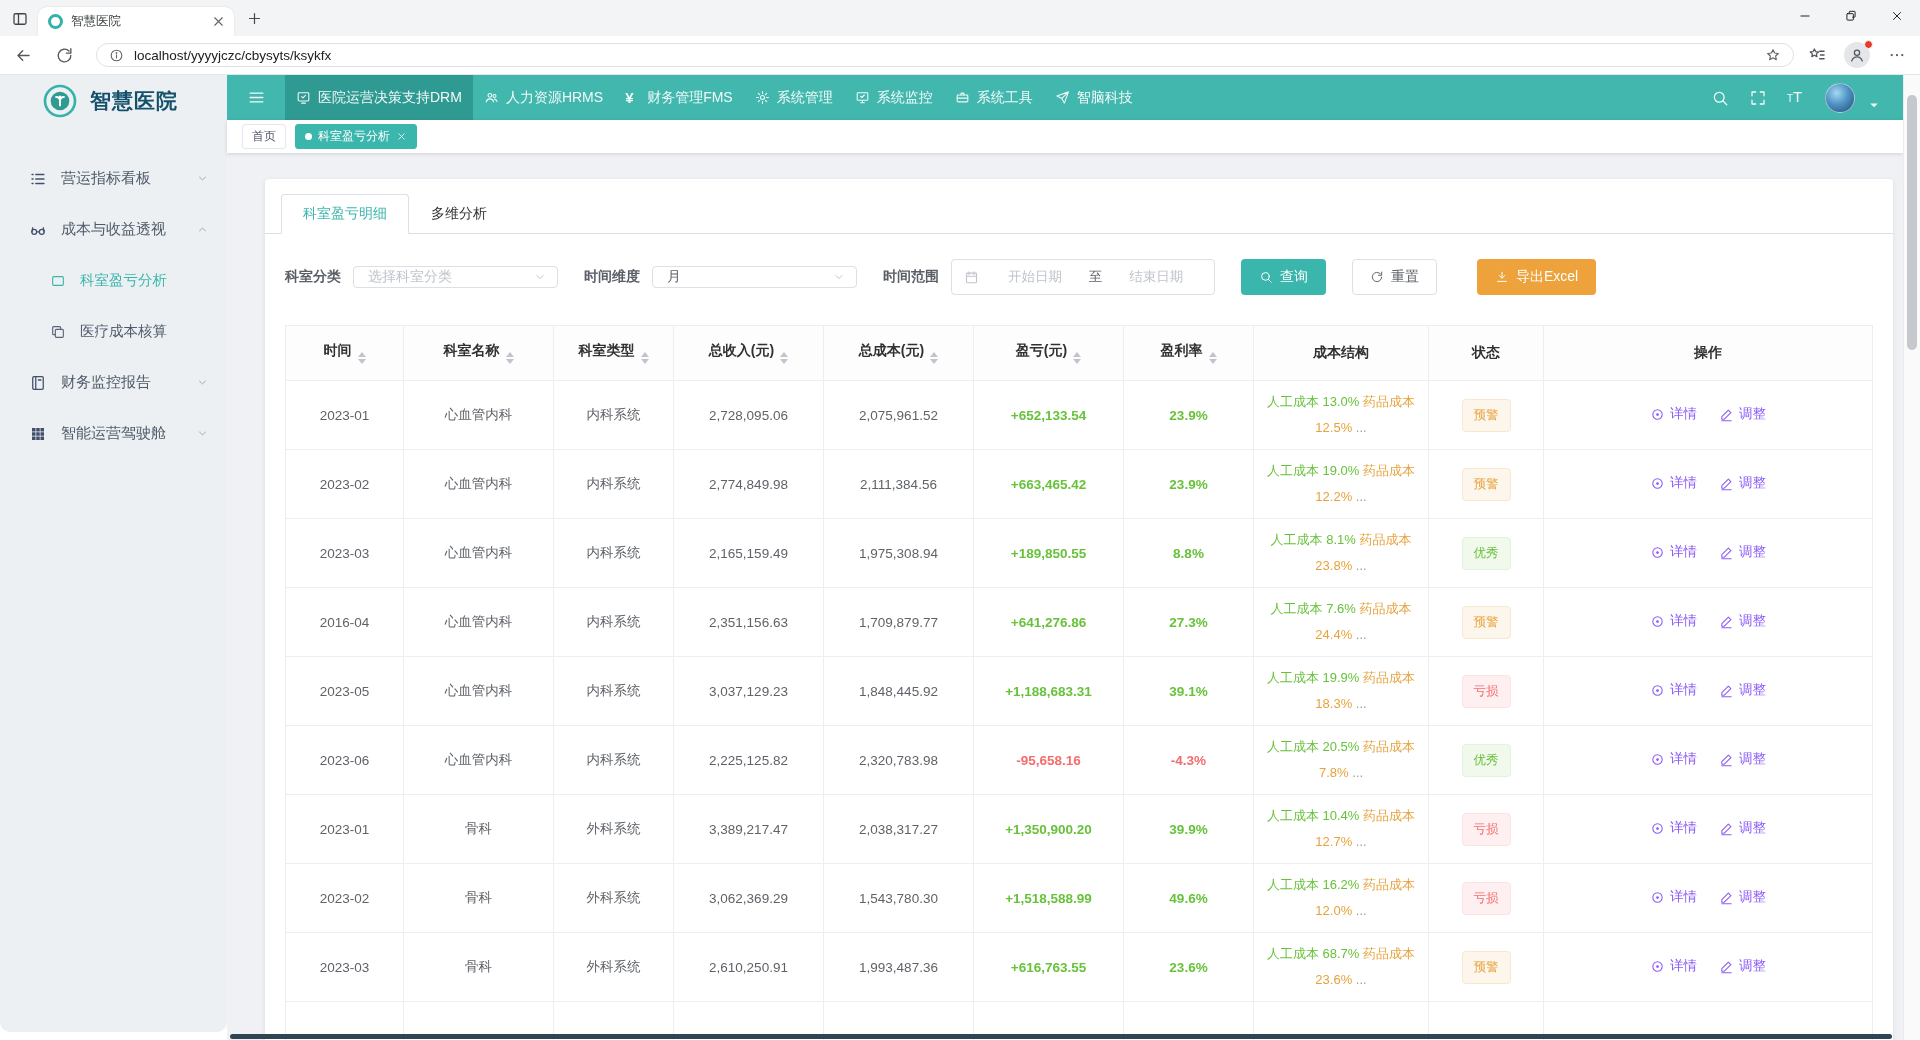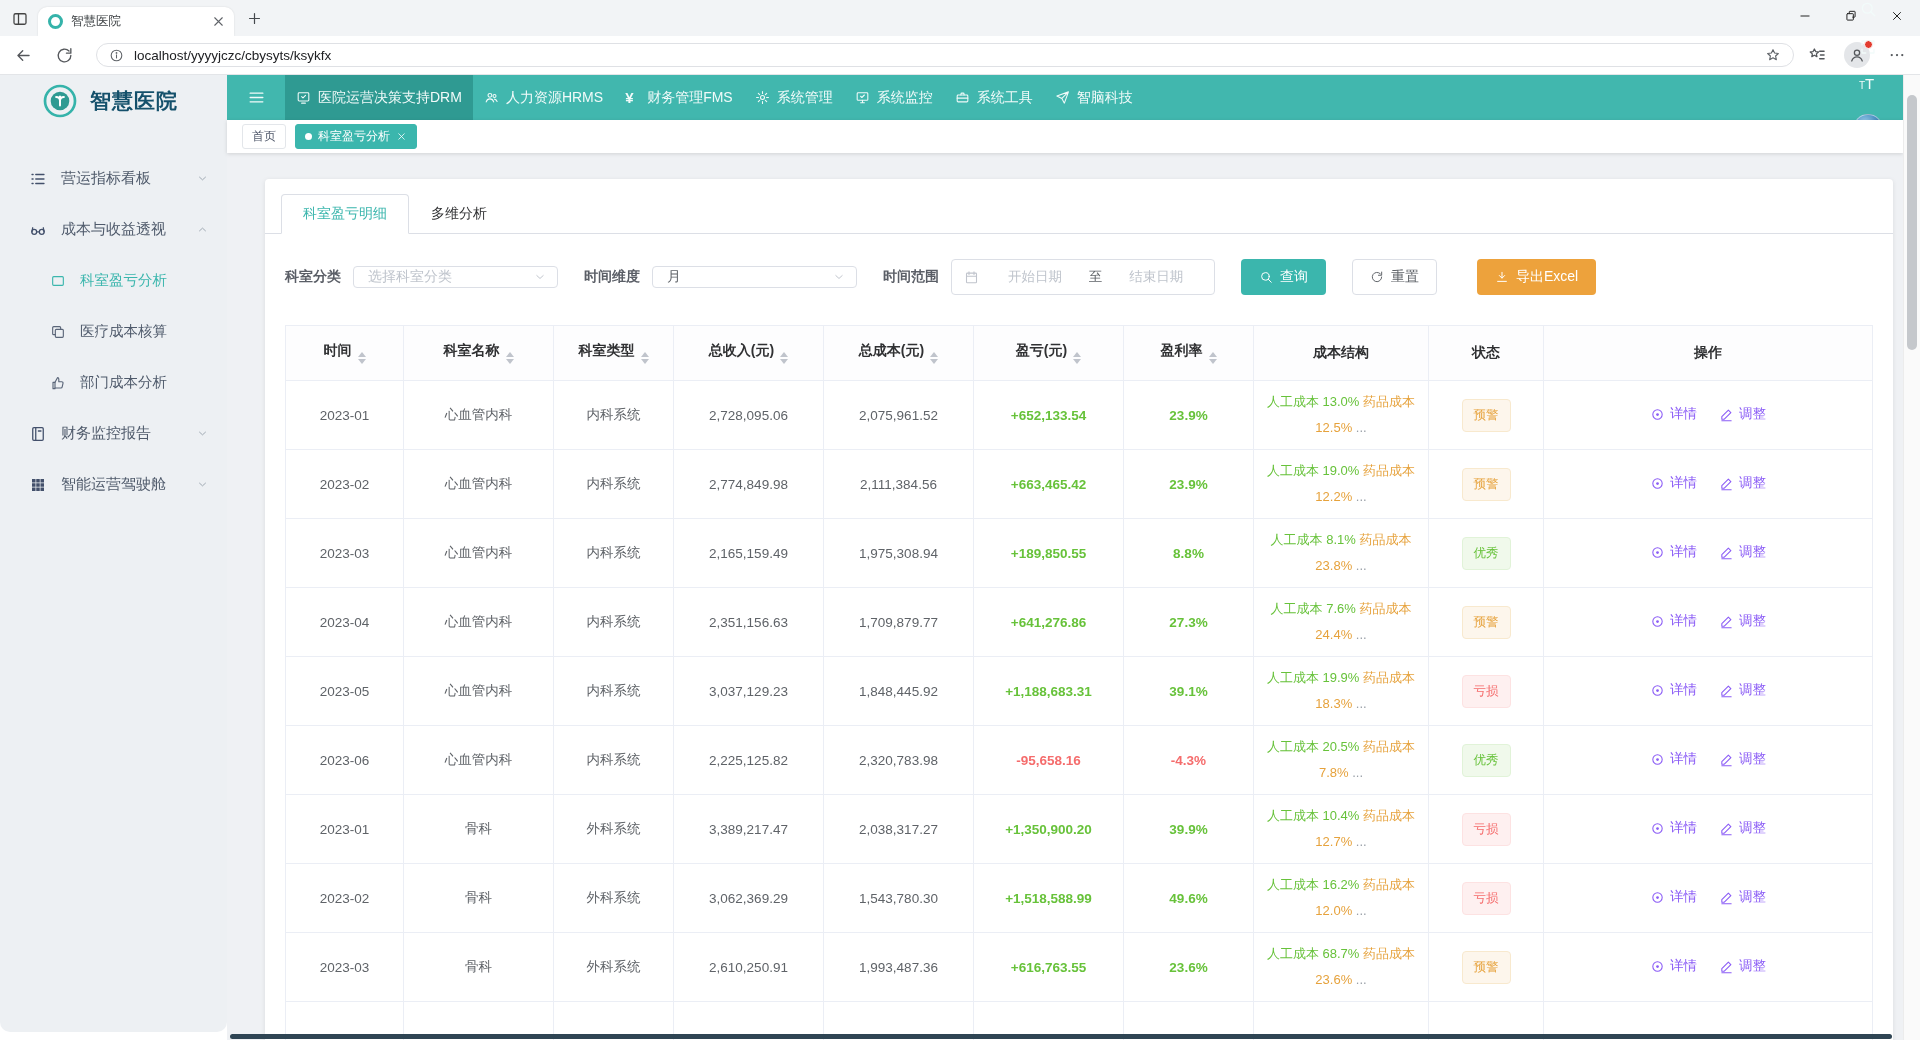--- a/index.html
+++ b/index.html
@@ -58,21 +58,21 @@
   .topnav { position:absolute; top:75px; left:227px; right:17px; height:45px; background:#41b7ae;
     display:flex; align-items:center; color:#fff; }
   .hamburger { width:58px; height:45px; display:flex; align-items:center; justify-content:center; cursor:pointer; }
   .hamburger .ic { width:19px; height:19px; color:#f2fbfa; }
   .topnav-items { display:flex; height:45px; }
   .nav-item { display:flex; align-items:center; gap:7px; padding:0 11px; font-size:14px;
     color:#f0faf9; cursor:pointer; white-space:nowrap; }
   .nav-item.active { background:#2f9a92; }
   .nav-item .nav-ic { width:15px; height:15px; }
   .yen { font-size:15px; font-weight:bold; line-height:1; }
-  .topnav-right { margin-left:auto; display:flex; align-items:center; gap:20px; padding-right:20px;flex-direction:column; }
+  .topnav-right { margin-left:auto; display:flex; align-items:center; gap:20px; padding-right:20px; }
   .topnav-right .ic { width:18px; height:18px; color:#f2fbfa; cursor:pointer; }
   .tt { font-size:0; line-height:1; }
   .tt .t1 { font-size:10px; } .tt .t2 { font-size:15px; }
   .avatar { width:30px; height:30px; border-radius:50%; cursor:pointer;
     background:radial-gradient(circle at 38% 32%, #a6d8f2 0%, #4f93c4 45%, #1d4a74 100%);
     border:1px solid rgba(255,255,255,.5); }
   .avatar-caret { width:12px; height:12px; color:#e6f6f4; margin-left:-10px; margin-top:14px; }
 
   .tagbar { position:absolute; top:120px; left:227px; right:17px; height:33px; background:#fff;
     box-shadow:0 1px 4px rgba(0,0,0,.13); display:flex; align-items:center; padding-left:15px; gap:9px; z-index:3; }
@@ -294,30 +294,20 @@
         <span class="ic side-ic">
           <svg viewBox="0 0 24 24" fill="none" stroke="currentColor" stroke-width="1.7" stroke-linecap="round" stroke-linejoin="round">
             <rect x="8" y="8" width="12" height="12" rx="1.5"></rect>
             <path d="M16 8V5.5A1.5 1.5 0 0 0 14.5 4h-9A1.5 1.5 0 0 0 4 5.5v9A1.5 1.5 0 0 0 5.5 16H8"></path>
           </svg>
         </span>
         <span class="side-label">医疗成本核算</span>
 
       </div>
 
-      <div class="side-item child">
-        <span class="ic side-ic">
-          <svg viewBox="0 0 24 24" fill="none" stroke="currentColor" stroke-width="1.7" stroke-linecap="round" stroke-linejoin="round">
-            <path d="M7.5 11v9.5H4.5V11z"></path>
-            <path d="M7.5 19.5h8.8a2 2 0 0 0 2-1.6l1.2-5.4a2 2 0 0 0-2-2.4h-4.3V6a2 2 0 0 0-2-2l-3.7 7"></path>
-          </svg>
-        </span>
-        <span class="side-label">部门成本分析</span>
-
-      </div>
 
       <div class="side-item group">
         <span class="ic side-ic">
           <svg viewBox="0 0 24 24" fill="none" stroke="currentColor" stroke-width="1.7" stroke-linecap="round" stroke-linejoin="round">
             <rect x="5" y="3.5" width="14" height="17" rx="1.5"></rect>
             <path d="M9 3.5v17M12.5 8h3.5"></path>
           </svg>
         </span>
         <span class="side-label">财务监控报告</span>
         <span class="ic chev">
@@ -722,21 +712,21 @@
                       <path d="M15 5l4 4L8.5 19.5h-4v-4z"></path>
                       <path d="M4.5 22h15"></path>
                     </svg>
                   </span>
                   <span>调整</span>
                 </a>
               </td>
             </tr>
 
             <tr class="data-row 内科系统">
-              <td>2023-04</td>
+              <td>2016-04</td>
               <td>心血管内科</td>
               <td>内科系统</td>
               <td>2,351,156.63</td>
               <td>1,709,879.77</td>
               <td class="num pos">+641,276.86</td>
               <td class="num pos">27.3%</td>
               <td class="cost-struct">
                 <span class="labor">人工成本 7.6%</span>
                 <span class="drug">药品成本 24.4%</span>
                 <span class="more">...</span>

